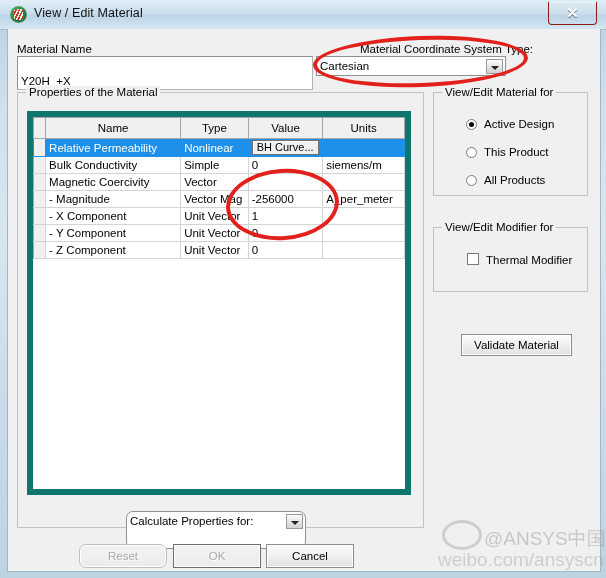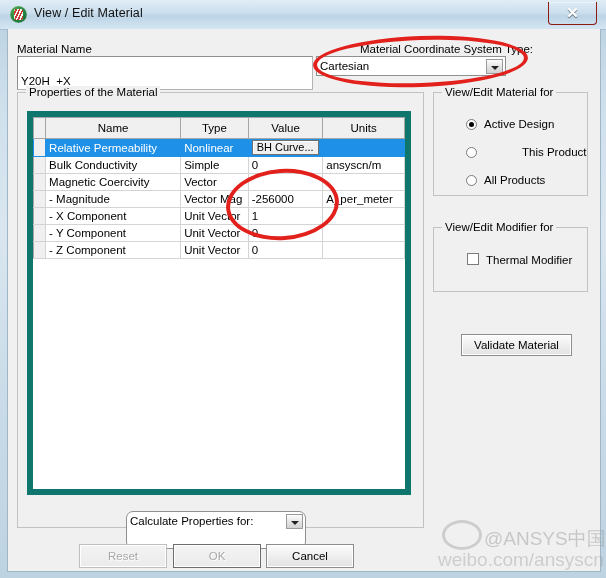--- a/index.html
+++ b/index.html
@@ -136,21 +136,21 @@
                 <td>Relative Permeability</td>
                 <td>Nonlinear</td>
                 <td><span class="bh-btn">BH Curve...</span></td>
                 <td></td>
               </tr>
               <tr>
                 <td class="c0"></td>
                 <td>Bulk Conductivity</td>
                 <td>Simple</td>
                 <td>0</td>
-                <td>ansyscn/m</td>
+                <td>siemens/m</td>
               </tr>
               <tr>
                 <td class="c0"></td>
                 <td>Magnetic Coercivity</td>
                 <td>Vector</td>
                 <td></td>
                 <td></td>
               </tr>
               <tr>
                 <td class="c0"></td>
@@ -185,40 +185,40 @@
       </div>
     </div>
 
     <div class="group" style="left:425px;top:63px;width:155px;height:104px;">
       <div class="gtitle">View/Edit Material for</div>
 
       <div class="radio on" style="left:32px;top:26px;"></div>
       <div class="lbl" style="left:50px;top:25px;">Active Design</div>
 
       <div class="radio" style="left:32px;top:54px;"></div>
-      <div class="lbl" style="left:50px;top:53px;margin-left:38px;">This Product</div>
+      <div class="lbl" style="left:50px;top:53px;">This Product</div>
 
       <div class="radio" style="left:32px;top:82px;"></div>
       <div class="lbl" style="left:50px;top:81px;">All Products</div>
     </div>
 
     <div class="group" style="left:425px;top:198px;width:155px;height:65px;">
       <div class="gtitle">View/Edit Modifier for</div>
       <div class="check" style="left:33px;top:25px;"></div>
       <div class="lbl" style="left:52px;top:26px;">Thermal Modifier</div>
     </div>
 
     <div class="btn" style="left:453px;top:305px;width:111px;height:22px;line-height:20px;">Validate Material</div>
 
     <div class="combo" style="left:118px;top:482px;width:180px;height:38px;border-radius:7px;">
       <span>Calculate Properties for:</span>
       <span class="arrow"></span>
     </div>
 
-    <div class="btn dis" style="left:71px;top:515px;width:88px;height:24px;line-height:22px;">Reset</div>
+    <div class="btn dis" style="left:71px;top:515px;width:88px;height:24px;line-height:22px;border-radius:7px;">Reset</div>
     <div class="btn dis def" style="left:165px;top:515px;width:88px;height:24px;line-height:22px;">OK</div>
     <div class="btn" style="left:258px;top:515px;width:88px;height:24px;line-height:22px;">Cancel</div>
   </div>
 
   <div class="ellipse" style="left:313px;top:36px;width:207px;height:43px;transform:rotate(-2deg);"></div>
   <div class="ellipse" style="left:226px;top:169px;width:105px;height:63px;transform:rotate(-4deg);"></div>
 
   <div id="watermark">
     <div id="wm-logo"></div>
     <div id="wm-line1">@ANSYS中国</div>

